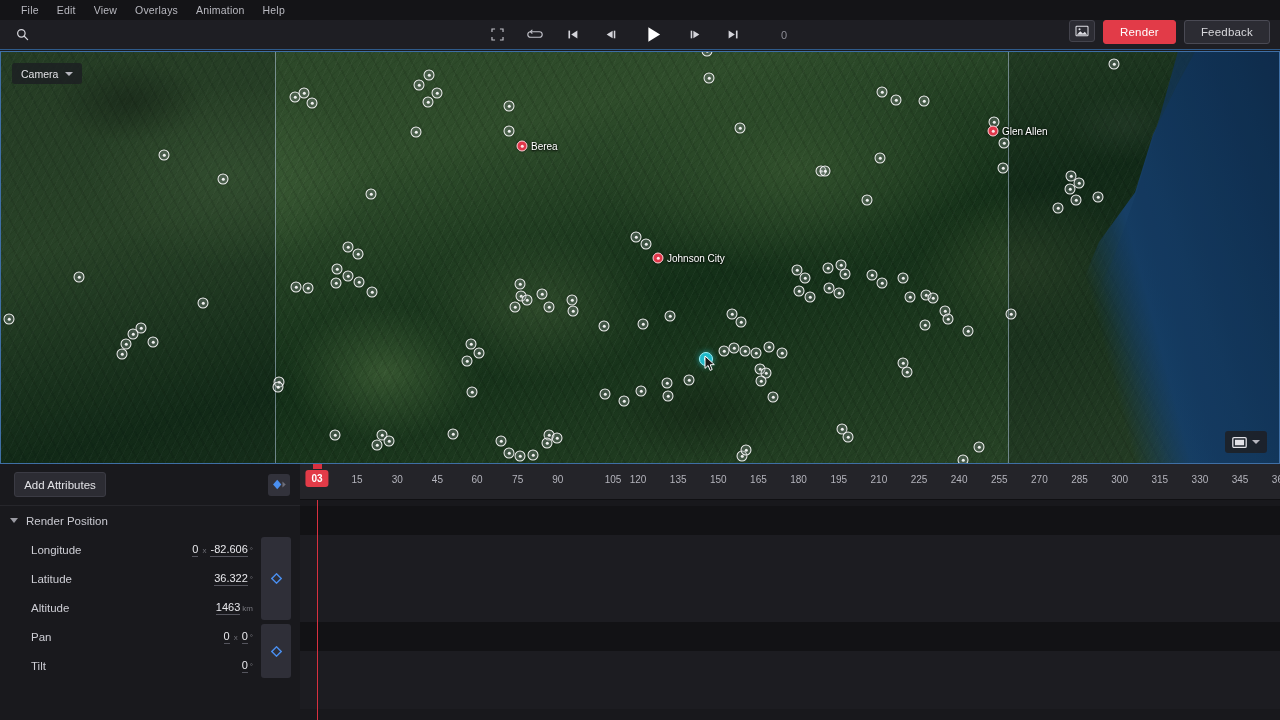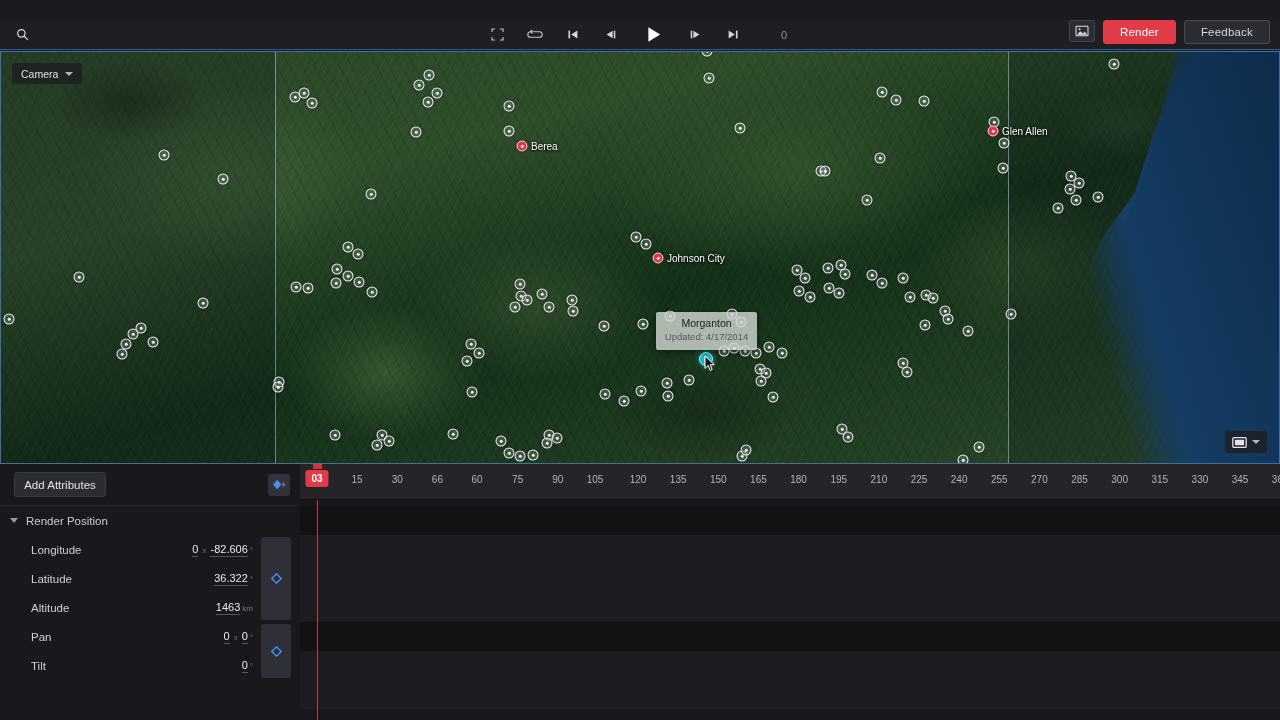--- a/index.html
+++ b/index.html
@@ -211,20 +211,28 @@
   .playhead { position: absolute; top: 0; bottom: 0; width: 1px; background: #d8303f; }
   .playhead::before {
     content: ""; position: absolute; top: -36px; left: -4px; width: 9px; height: 5px; background: #d8303f;
   }
 </style>
 </head>
 <body>
 
 <div id="app">
 
+  <div class="menubar">
+    <div class="mitem">File</div>
+    <div class="mitem">Edit</div>
+    <div class="mitem">View</div>
+    <div class="mitem">Overlays</div>
+    <div class="mitem">Animation</div>
+    <div class="mitem">Help</div>
+  </div>
 
   <div class="toolbar">
     <div class="tb-left">
       <div class="icon-btn">
         <svg width="13" height="13" viewBox="0 0 16 16" fill="none" stroke="#d6d6dc" stroke-width="1.5">
           <circle cx="6.6" cy="6.6" r="4.6"></circle>
             <line x1="10.2" y1="10.2" x2="14.3" y2="14.3" stroke-linecap="round"></line>
         </svg>
       </div>
     </div>
@@ -432,24 +440,20 @@
         <div class="mk red" style="left: 521px; top: 94px;"></div>
         <div class="city-lbl" style="left: 530px; top: 94px;">Berea</div>
         <div class="mk red" style="left: 657px; top: 206px;"></div>
         <div class="city-lbl" style="left: 666px; top: 206px;">Johnson City</div>
         <div class="mk red" style="left: 992px; top: 79px;"></div>
         <div class="city-lbl" style="left: 1001px; top: 79px;">Glen Allen</div>
       </div>
 
     <div class="mk sel" style="left:705px;top:307px;"></div>
 
-    <div class="tooltip">
-      <div class="t-title">Morganton</div>
-      <div class="t-sub">Updated: 4/17/2014</div>
-    </div>
 
     <div class="cursor-arrow">
       <svg width="12" height="17" viewBox="0 0 12 17">
         <path d="M1 1 1 13.4 4.1 10.5 6.2 15.4 8.2 14.5 6.2 9.8 10.3 9.6z" fill="#1a1a1a" stroke="#ffffff" stroke-width="1"></path>
       </svg>
     </div>
 
     <div class="camera-chip">
       <span>Camera</span>
       <span class="caret"></span>
@@ -550,25 +554,25 @@
             </div>
           </div>
         </div>
     </div>
 
     <div class="timeline">
       <div class="ruler" id="ruler">
           <div class="tick zero" style="left: 17px;">03</div>
           <div class="tick" style="left: 57.1333px;">15</div>
           <div class="tick" style="left: 97.2667px;">30</div>
-          <div class="tick" style="left: 137.4px;">66</div>
+          <div class="tick" style="left: 137.4px;">45</div>
           <div class="tick" style="left: 177px;">60</div>
           <div class="tick" style="left: 217.667px;">75</div>
           <div class="tick" style="left: 257.8px;">90</div>
-          <div class="tick" style="left: 295px;">105</div>
+          <div class="tick" style="left: 313px;">105</div>
           <div class="tick" style="left: 338.067px;">120</div>
           <div class="tick" style="left: 378.2px;">135</div>
           <div class="tick" style="left: 418.333px;">150</div>
           <div class="tick" style="left: 458.467px; text-align: right;">165</div>
           <div class="tick" style="left: 498.6px;">180</div>
           <div class="tick" style="left: 538.733px; text-align: right;">195</div>
           <div class="tick" style="left: 578.867px;">210</div>
           <div class="tick" style="left: 619px;">225</div>
           <div class="tick" style="left: 659.133px;">240</div>
           <div class="tick" style="left: 699.267px;">255</div>

